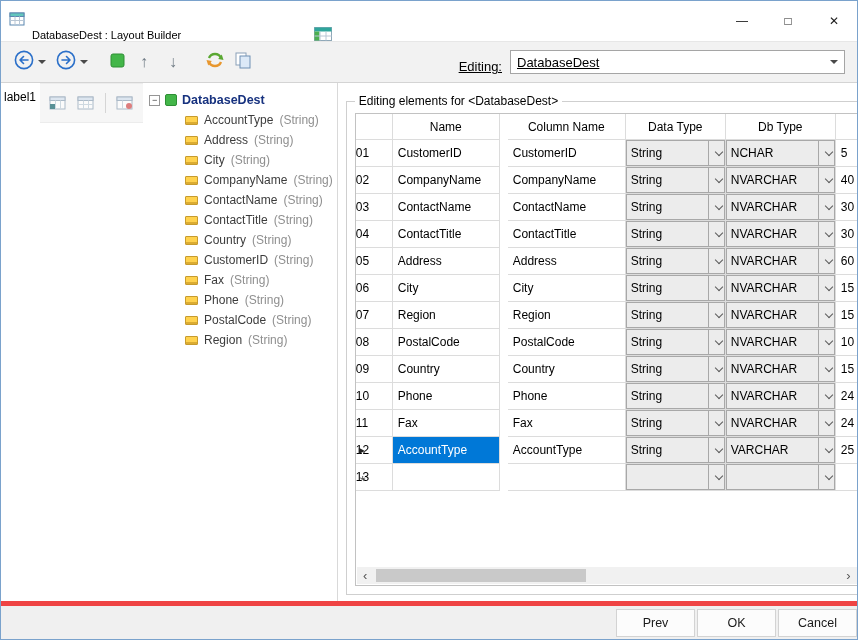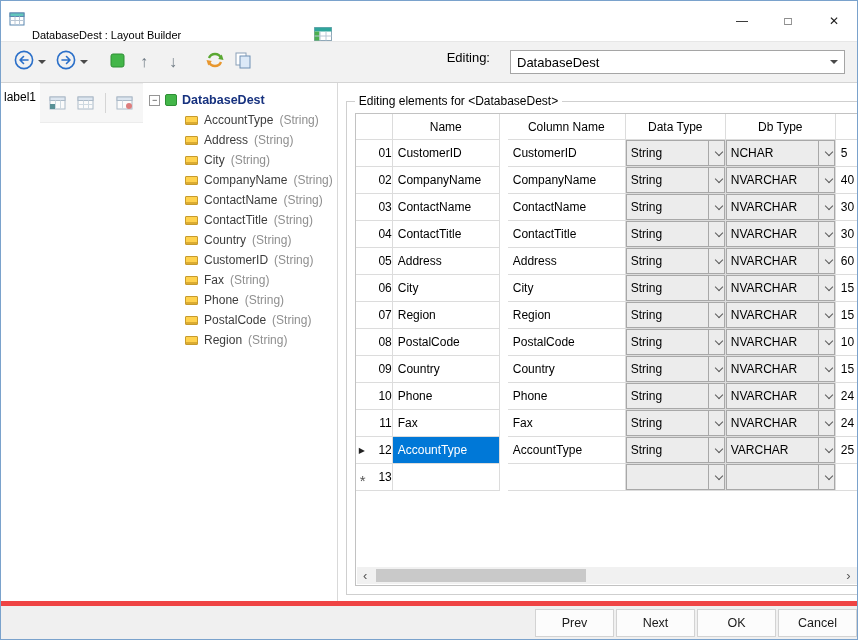--- a/index.html
+++ b/index.html
@@ -17,21 +17,21 @@
              font-size:12px; color:#1a1a1a; cursor:default; }
 
   
   .toolbar { flex:0 0 42px; background:#f2f2f2; border-top:1px solid #e7e7e7; border-bottom:1px solid #d4d4d4;
              display:flex; align-items:center; padding:0 10px; gap:5px; }
   .tb-btn { display:flex; align-items:center; justify-content:center; padding:2px; }
   .caret { width:0; height:0; border-left:4px solid transparent; border-right:4px solid transparent;
            border-top:4px solid #4a4a4a; margin-left:3px; }
   .arrow-glyph { font-size:16px; color:#6f7b85; width:20px; text-align:center; }
   .tb-gap { width:8px; }
-  .editing { margin-left:auto; display:flex; align-items:flex-start; gap:20px; font-size:13px; padding-right:2px; }
+  .editing { margin-left:auto; display:flex; align-items:flex-end; gap:8px; font-size:13px; padding-right:2px;text-decoration:underline; }
   .editing-combo { width:335px; height:24px; background:#fff; border:1px solid #a5a5a5;
                    display:flex; align-items:center; padding-left:6px; font-size:13px; }
   .editing-combo .caret { margin-left:auto; margin-right:6px; }
 
   .float-icon { position:absolute; left:313px; top:26px; }
 
   
   .content { flex:1; display:flex; min-height:0; }
   .left-panel { flex:0 0 250px; border-right:1px solid #d9d9d9; display:flex; flex-direction:row; background:#fff; }
   .left-label { font-size:12px; padding:7px 4px 5px 3px; }
@@ -67,21 +67,21 @@
   .cell { border-right:1px solid #dcdcdc; border-bottom:1px solid #dcdcdc; display:flex; align-items:center;
           font-size:12px; background:#fff; overflow:hidden; white-space:nowrap; flex:none; }
   .cell > span { padding-left:5px; }
   .col-rowhdr  { width:37px; }
   .col-name    { width:107px; }
   .col-colname { width:118px;margin-left:8px; }
   .col-datatype{ width:100px; }
   .col-dbtype  { width:110px; }
   .col-length  { width:80px; }
   .col-scale   { width:70px; }
-  .rowhdr { justify-content:flex-end; position:relative; }
+  .rowhdr { justify-content:flex-start; position:relative; }
   .rowhdr > span { padding-left:0; }
   .marker { position:absolute; left:3px; top:50%; transform:translateY(-50%); font-size:8px; color:#222; }
   .marker.new { font-size:15px; color:#555; top:60%; left:4px; }
   .cell-selected { background:#0078d7; }
   .cell-selected span { color:#fff; }
   .combo-cell { background:#ececec; box-shadow:inset 0 0 0 1px #a8a8a8; display:flex; align-items:stretch; }
   .combo-val { flex:1; display:flex; align-items:center; padding-left:5px; font-size:12px; }
   .combo-btn { width:17px; border-left:1px solid #a8a8a8; display:flex; align-items:center; justify-content:center; }
   .chev { width:6px; height:6px; border-right:1.4px solid #5a5a5a; border-bottom:1.4px solid #5a5a5a;
           transform:rotate(45deg); margin-top:-3px; }
@@ -704,19 +704,18 @@
             <span class="hs-arrow">›</span>
           </div>
         </div>
       </div>
     </div>
   </div>
 
   <div class="footer">
     <span style="display:flex;gap:2px;">
         <button class="footer-btn">Prev</button>
-        <button class="footer-btn">Next</button>
         <button class="footer-btn">OK</button>
         <button class="footer-btn">Cancel</button>
       </span>
   </div>
 
 </div>
 
 </body></html>

